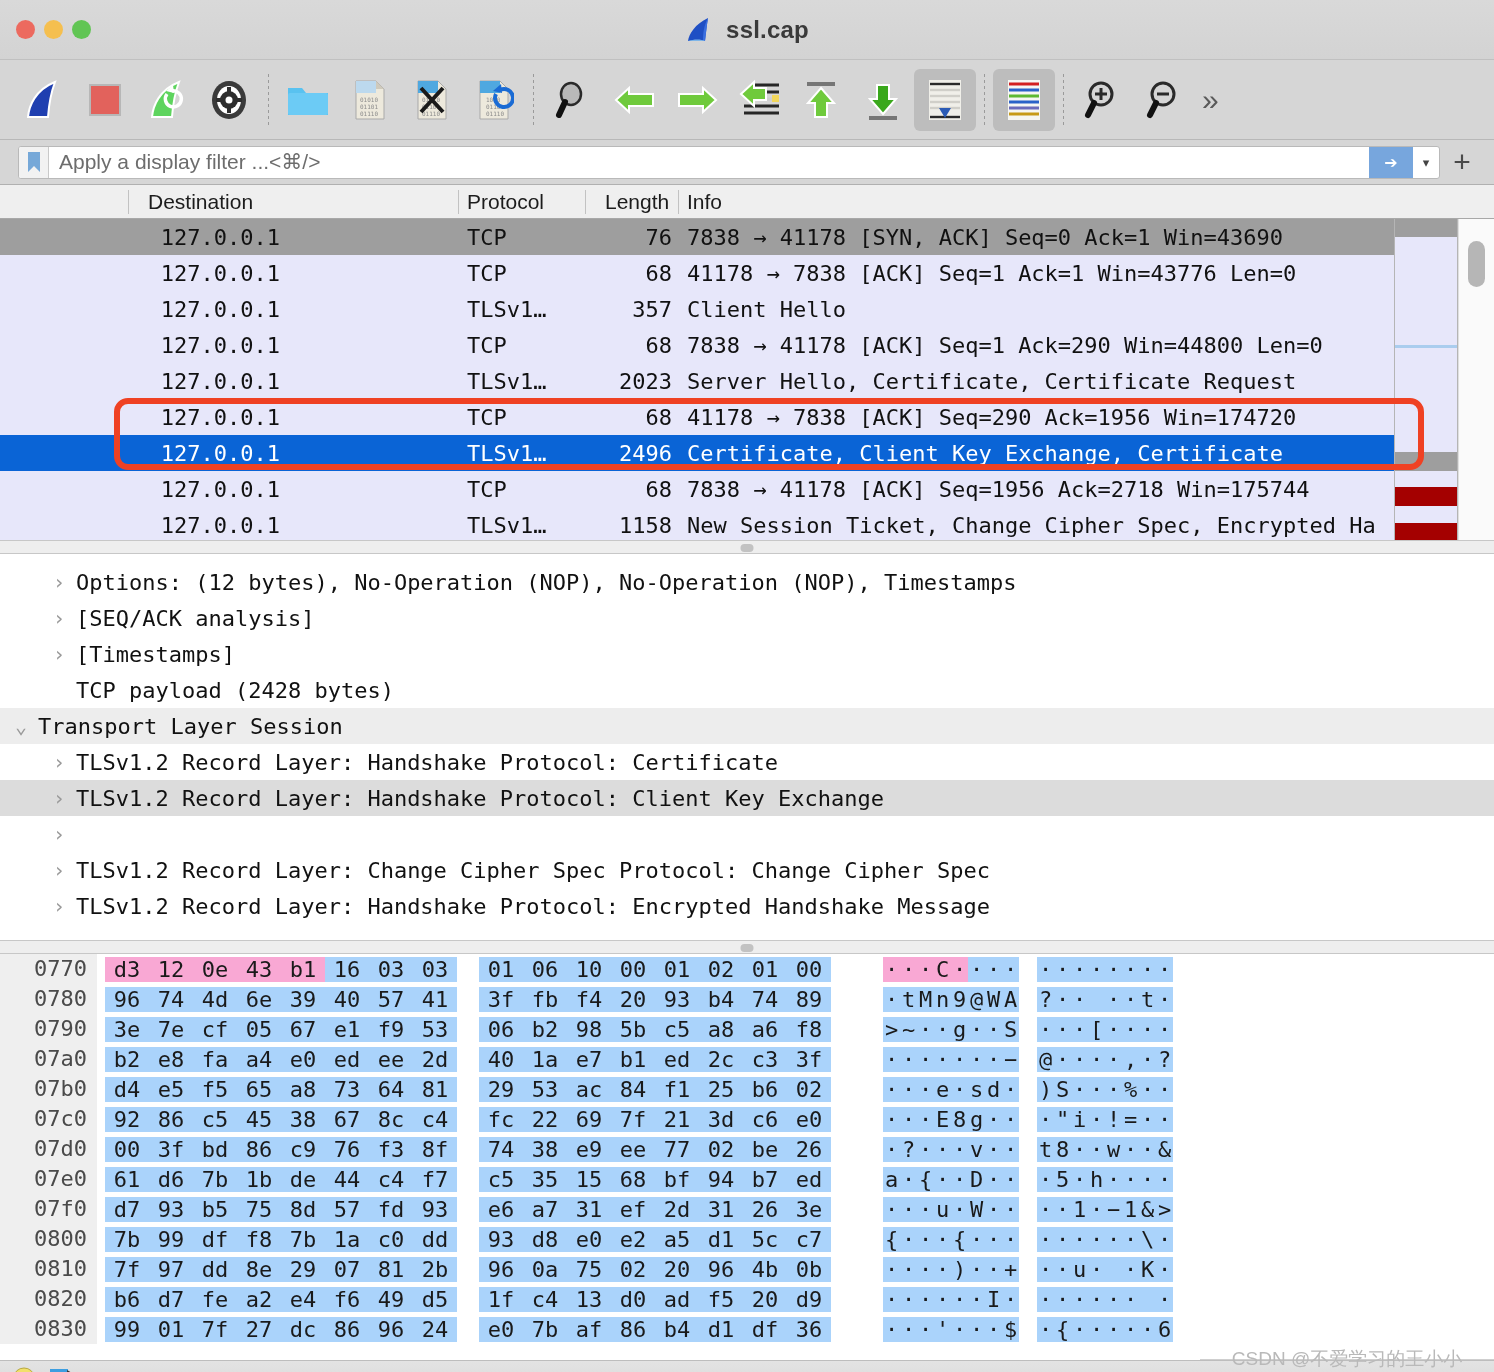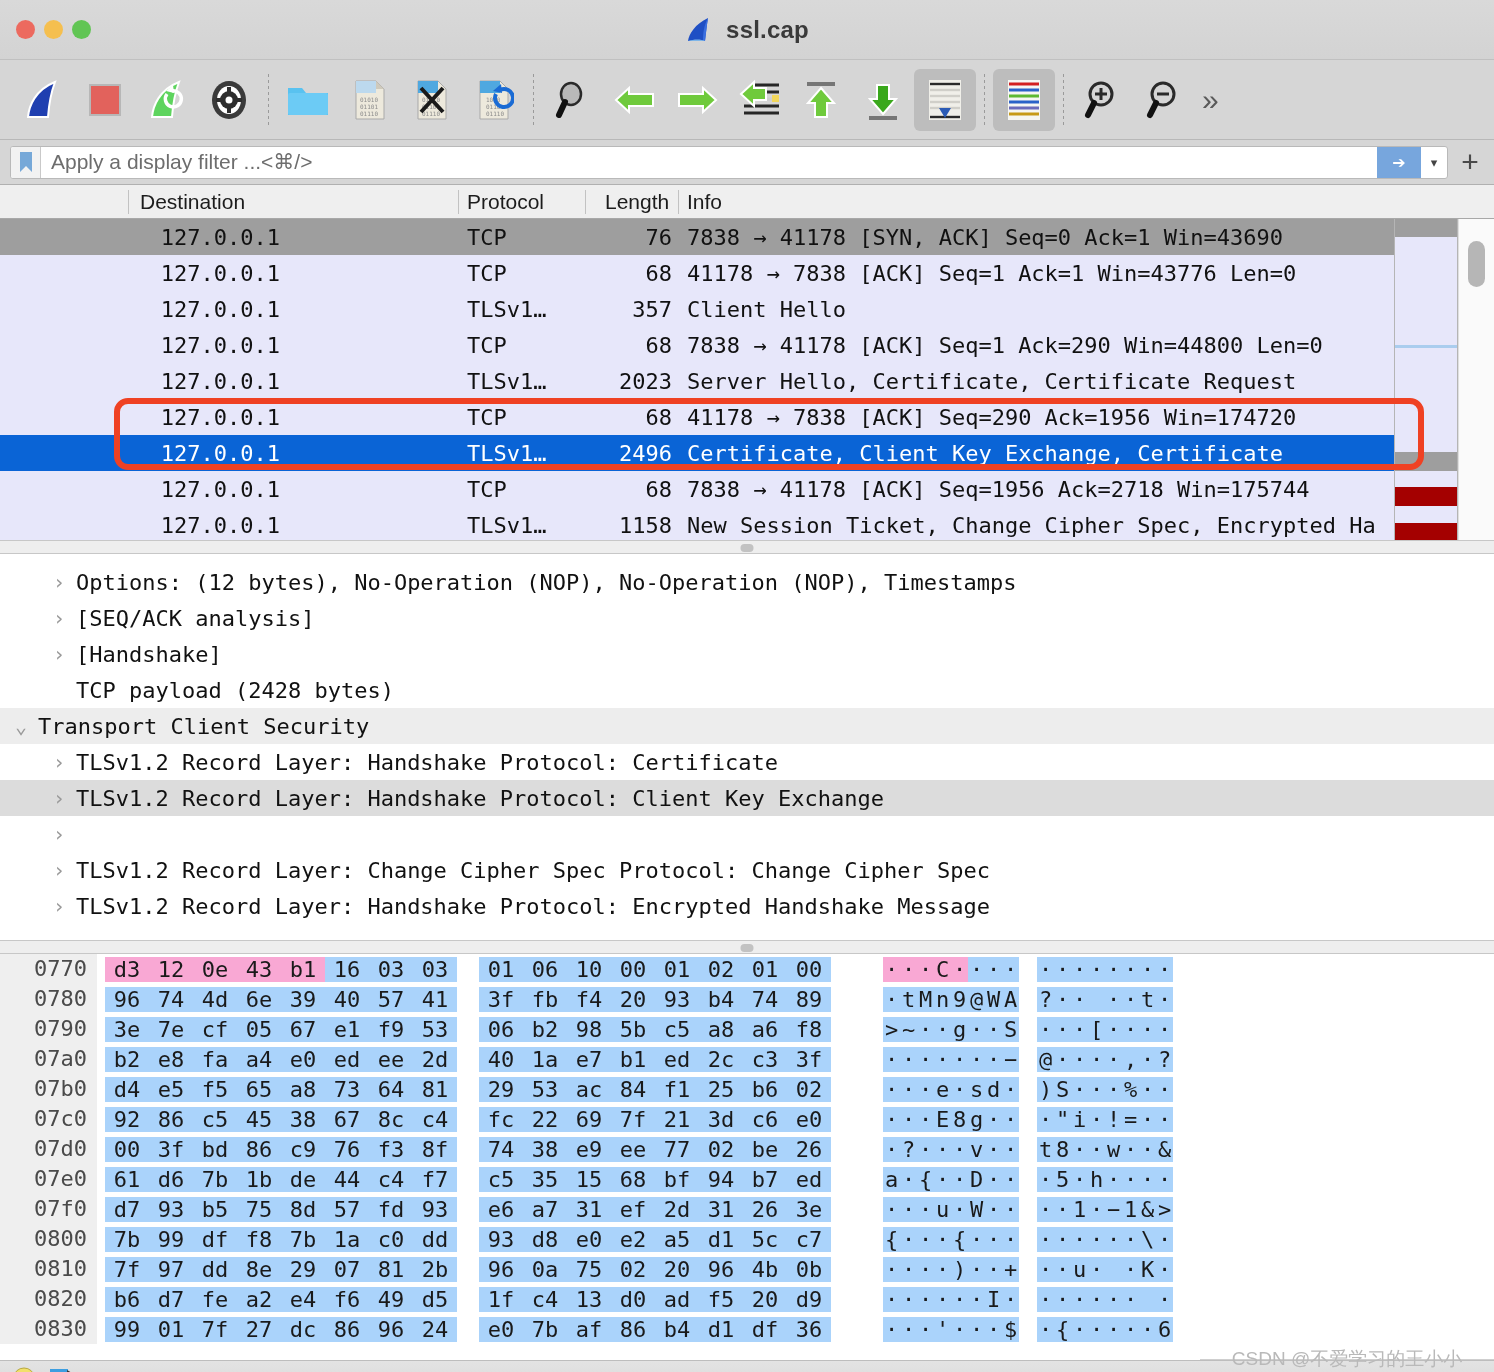--- a/index.html
+++ b/index.html
@@ -42,21 +42,21 @@
   .tb-btn.on { background: #bdbdbd; }
   .tb-sep {
     width: 1px; height: 52px; margin: 0 8px; flex: 0 0 auto;
     background: repeating-linear-gradient(to bottom,#9a9a9a 0 3px,transparent 3px 6px);
   }
   .chev { font-size: 30px; color: #5a5a5a; padding: 0 6px; }
 
   
   .filterbar {
     height: 45px; background: #d6d6d6; display: flex; align-items: center;
-    padding: 0 10px; gap: 8px; border-bottom: 1px solid #b0b0b0;
+    padding: 0 18px; gap: 8px; border-bottom: 1px solid #b0b0b0;
   }
   .filter-field {
     flex: 1 1 auto; height: 33px; background: #ffffff;
     border: 1px solid #b9b9b9; border-radius: 3px;
     display: flex; align-items: center; overflow: hidden;
   }
   .bookmark {
     width: 30px; height: 31px; display: flex; align-items: center; justify-content: center;
     border-right: 1px solid #c9c9c9; background: #f2f2f2; flex: 0 0 auto;
   }
@@ -73,21 +73,21 @@
   .pl-header {
     display: flex; height: 34px; background: #efefef;
     border-bottom: 1px solid #a8a8a8; align-items: center;
     font-size: 21px; color: #1c1c1c;
   }
   .pl-header .hc { position: relative; height: 34px; display: flex; align-items: center; }
   .pl-header .hc + .hc::before {
     content: ""; position: absolute; left: 0; top: 5px; bottom: 5px; width: 1px; background: #c2c2c2;
   }
   .c-no { width: 128px; }
-  .c-dest { width: 330px; padding-left: 12px; }
+  .c-dest { width: 330px; padding-left: 20px; }
   .c-proto { width: 127px; padding-left: 9px; }
   .c-len { width: 93px; padding-left: 20px; overflow:hidden; white-space:nowrap;}
   .c-info { flex: 1 1 auto; padding-left: 9px; }
 
   .prow {
     display: flex; height: 36px; align-items: center;
     font-family: "DejaVu Sans Mono", monospace; font-size: 22px; color: #111;
     white-space: nowrap;
   }
   .prow .f-dest { width: 458px; text-align: right; padding-right: 178px; }
@@ -488,29 +488,29 @@
         <div class="drow " style="padding-left: 48px;">
           <span class="dtw">›</span>
           <span class="dlabel">Options: (12 bytes), No-Operation (NOP), No-Operation (NOP), Timestamps</span>
         </div>
         <div class="drow " style="padding-left: 48px;">
           <span class="dtw">›</span>
           <span class="dlabel">[SEQ/ACK analysis]</span>
         </div>
         <div class="drow " style="padding-left: 48px;">
           <span class="dtw">›</span>
-          <span class="dlabel">[Handshake]</span>
+          <span class="dlabel">[Timestamps]</span>
         </div>
         <div class="drow " style="padding-left: 48px;">
           <span class="dtw"></span>
           <span class="dlabel">TCP payload (2428 bytes)</span>
         </div>
         <div class="drow root-hl" style="padding-left: 10px;">
           <span class="dtw">⌄</span>
-          <span class="dlabel">Transport Client Security</span>
+          <span class="dlabel">Transport Layer Session</span>
         </div>
         <div class="drow " style="padding-left: 48px;">
           <span class="dtw">›</span>
           <span class="dlabel">TLSv1.2 Record Layer: Handshake Protocol: Certificate</span>
         </div>
         <div class="drow hl" style="padding-left: 48px;">
           <span class="dtw">›</span>
           <span class="dlabel">TLSv1.2 Record Layer: Handshake Protocol: Client Key Exchange</span>
         </div>
         <div class="drow " style="padding-left: 48px;">

